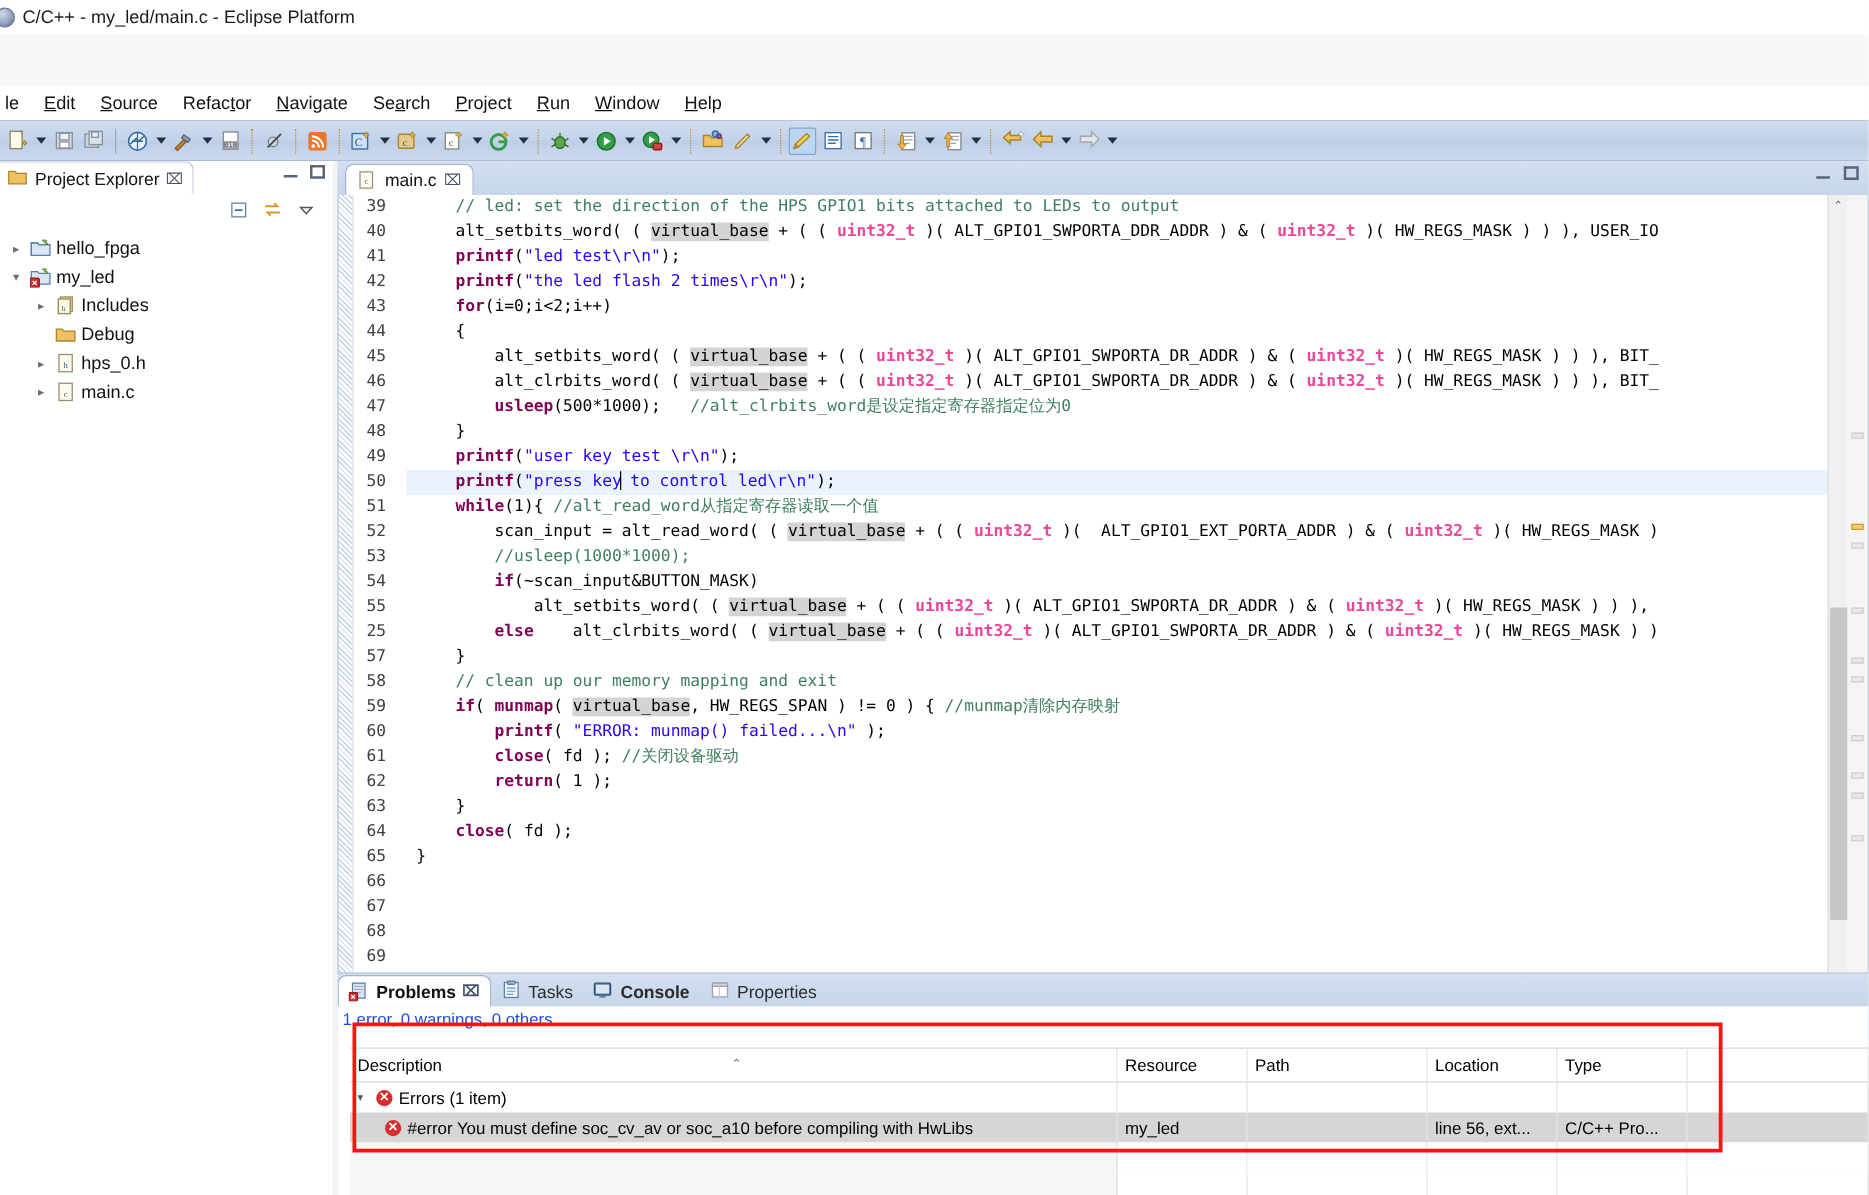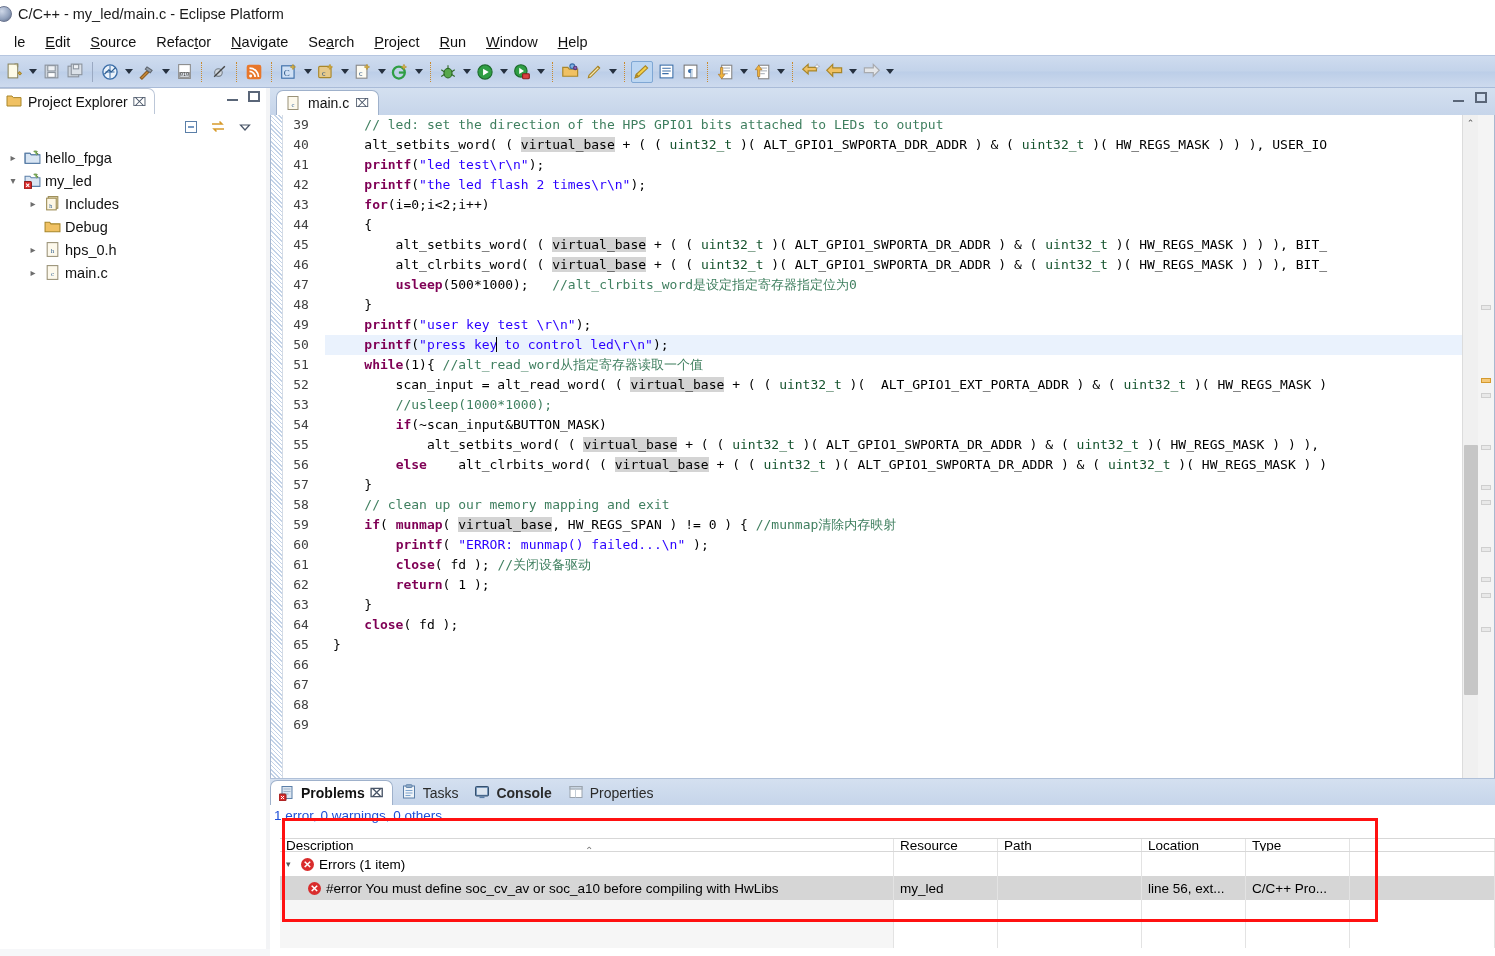--- a/index.html
+++ b/index.html
@@ -23,22 +23,23 @@
     width: 16px; height: 16px; margin-right: 6px; margin-left: -8px;
     border-radius: 50%;
     background: radial-gradient(circle at 35% 30%, #cfd8e8 0%, #8f9fbb 60%, #55617a 100%);
     border: 1px solid #6b7590;
     flex: 0 0 auto;
   }
 
   
   .menubar {
     height: 27px; display: flex; align-items: center;
-    background: #ffffff; padding-left: 12px;
+    background: #ffffff; padding-left: 2px;
     font-size: 14.5px;
+    margin-top: 41px;
   }
   .menubar .mi {
     padding: 2px 10px; color: #111; white-space: nowrap; cursor: default;
   }
   .menubar .mi:first-child { padding-left: 2px; }
   .menubar .mi u { text-decoration: underline; }
 
   
   .toolbar {
     height: 33px; display: flex; align-items: center;
@@ -124,21 +125,21 @@
 
   .ed-gutter, .ed-code { font-family:"DejaVu Sans Mono", monospace; font-size:13px; }
   .ln { height:20px; line-height:20px; white-space:pre; }
   .code-line { height:20px; line-height:20px; white-space:pre; padding-left:8px; }
   .code-line.cur { background:#eaf2fd; }
 
   
   .cm { color:#3f7f5f; }              
   .kw { color:#7f0055; font-weight:bold; }  
   .st { color:#2a00ff; }              
-  .ty { color:#14532d; }              
+  .ty { color:#ec4899;font-weight:bold; }              
   .hl { background:#d4d4d4; }
 
   
   .sb-track { background:#f0f0f0; }
   .sb-thumb { position:absolute; background:#c6c6c6; border-radius:1px; }
   .sb-btn { height:16px; display:flex; align-items:center; justify-content:center;
             font-size:9px; color:#555; }
 
   .ed-hscroll { height:22px; display:flex; align-items:center;
      background:#f4f4f4; border:1px solid #a8b8d0; border-top:1px solid #dcdcdc; }
@@ -154,21 +155,21 @@
   .pv-tab { height:25px; display:flex; align-items:center; gap:5px; padding:0 8px;
      font-size:14px; color:#2b2b2b; }
   .pv-tab.active { background:#fff; border:1px solid #9fb1cb; border-bottom:none;
      border-top-left-radius:7px; border-top-right-radius:7px; font-weight:bold; color:#111; }
   .pv-tab.bold { font-weight:bold; }
   .pv-summary { font-size:13.5px; padding:3px 0 2px 4px; color:#1d4ed8; }
 
   .ptable { position:absolute; left:10px; right:0px; top:60px; bottom:0;
             font-size:13.5px; }
   .prow { display:flex; height:24px; align-items:center; }
-  .phead { height:14px; background:#fff; border-top:1px solid #d7d7d7;
+  .phead { height:28px; background:#fff; border-top:1px solid #d7d7d7;
            border-bottom:1px solid #d7d7d7; }
   .pcell { padding-left:6px; overflow:hidden; white-space:nowrap;
            border-right:1px solid #e3e3e3; height:100%; display:flex; align-items:center; }
   .c-desc { width:614px; flex:0 0 auto; position:relative; }
   .c-res  { width:104px; flex:0 0 auto; }
   .c-path { width:144px; flex:0 0 auto; }
   .c-loc  { width:104px; flex:0 0 auto; }
   .c-type { width:104px; flex:0 0 auto; }
   .c-end  { flex:1; }
   .sort-caret { position:absolute; left:305px; top:6px; font-size:10px; color:#777; }
@@ -543,21 +544,21 @@
             <div class="ln">46</div>
             <div class="ln">47</div>
             <div class="ln">48</div>
             <div class="ln">49</div>
             <div class="ln">50</div>
             <div class="ln">51</div>
             <div class="ln">52</div>
             <div class="ln">53</div>
             <div class="ln">54</div>
             <div class="ln">55</div>
-            <div class="ln">56</div>
+            <div class="ln">25</div>
             <div class="ln">57</div>
             <div class="ln">58</div>
             <div class="ln">59</div>
             <div class="ln">60</div>
             <div class="ln">61</div>
             <div class="ln">62</div>
             <div class="ln">63</div>
             <div class="ln">64</div>
             <div class="ln">65</div>
             <div class="ln">66</div>

